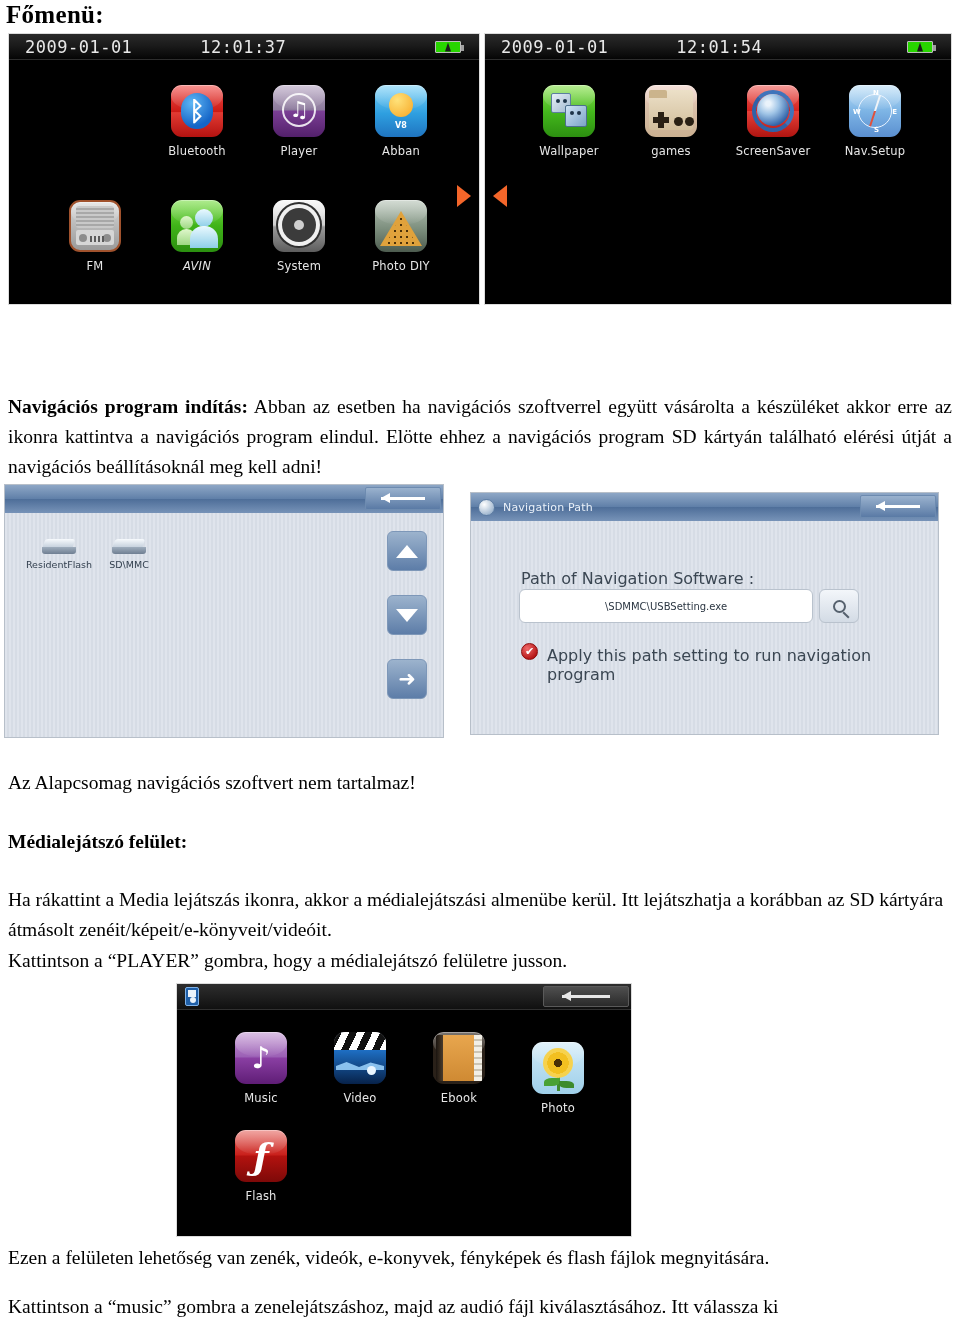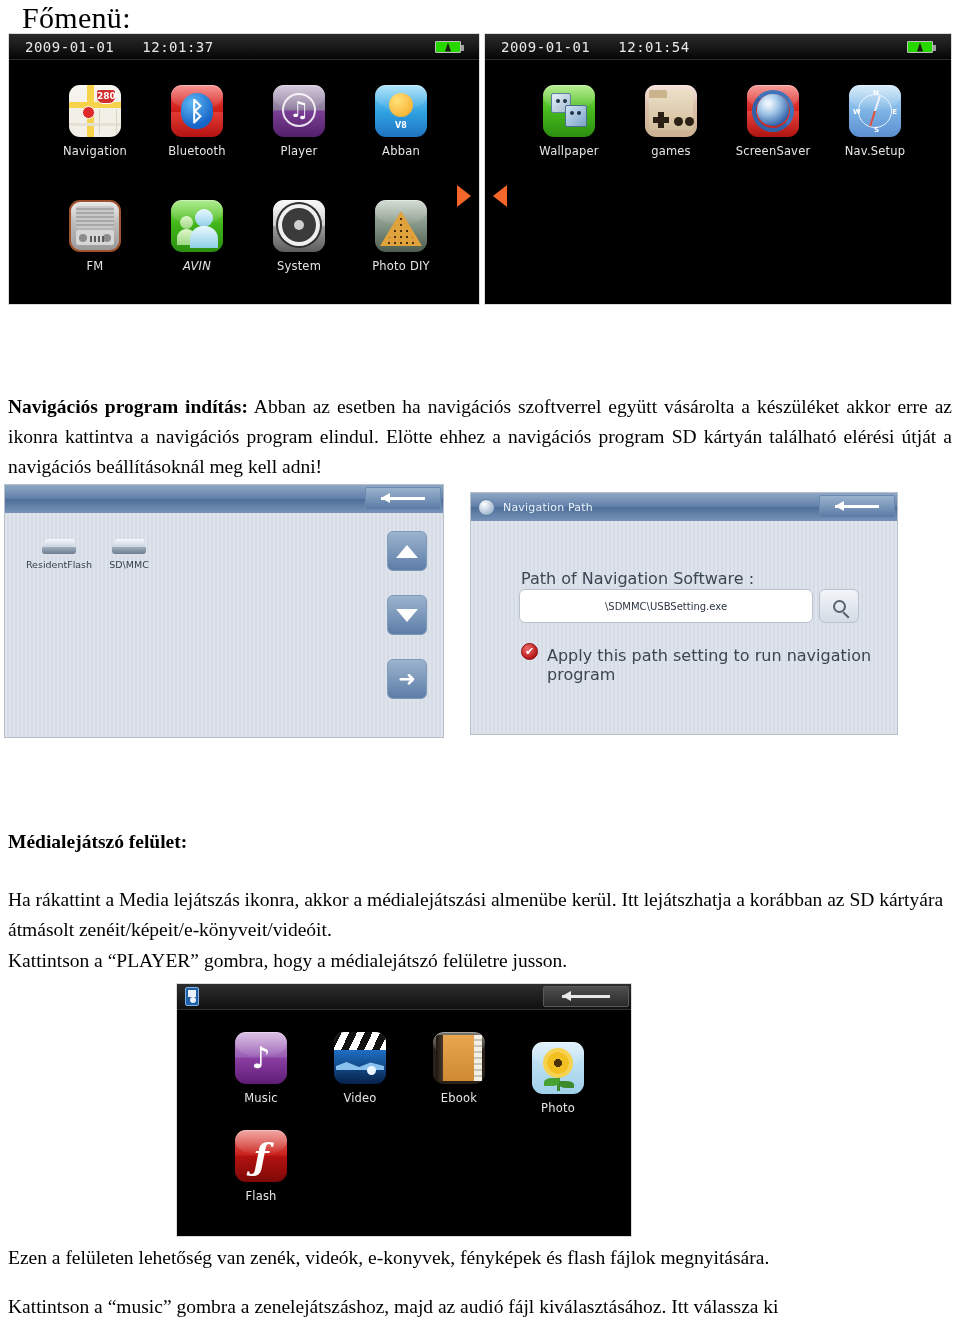--- a/index.html
+++ b/index.html
@@ -10,22 +10,22 @@
     font-family: "Liberation Serif", "DejaVu Serif", serif;
     color: #000;
     overflow: hidden;
     position: relative;
   }
 
   .page { position:relative; width:960px; height:1323px; }
 
   
   .doc-title {
-    position:absolute; left:22px; top:1px;
-    font-size:30px; font-weight:normal; letter-spacing:.3px;
+    position:absolute; left:6px; top:1px;
+    font-size:25px; font-weight:bold; letter-spacing:.3px;
     font-family:"Liberation Serif","DejaVu Serif",serif;
   }
   .para {
     position:absolute;
     font-size:19.5px; line-height:30px;
     text-align:justify;
     font-family:"Liberation Serif","DejaVu Serif",serif;
   }
   .para b { font-weight:bold; }
 
@@ -35,22 +35,22 @@
     background:#000;
     border:1px solid #dcdcdc;
     overflow:hidden;
   }
   .statusbar {
     position:absolute; left:0; right:0; top:0; height:26px;
     background: linear-gradient(180deg,#2a2a2a 0%, #1b1b1b 45%, #050505 100%);
     border-bottom:1px solid #2d2d2d;
     color:#e8e8e8;
     font-family:"DejaVu Sans Mono","Liberation Mono",monospace;
-    font-size:14px;
-    display:flex; align-items:center;
+    font-size:17px;
+    display:flex; align-items:center;gap:40px;
   }
   .sb-date { margin-left:16px; letter-spacing:.5px; }
   .sb-time { margin-left:28px; letter-spacing:.5px; }
   .battery {
     position:absolute; right:18px; top:7px;
     width:26px; height:12px;
     background:#28d600;
     border:1px solid #bdbdbd;
     border-radius:1px;
   }
@@ -284,31 +284,20 @@
   <div class="device" style="left:8px; top:33px; width:472px; height:272px;">
     <div class="statusbar">
       <span class="sb-date">2009-01-01</span>
       <span class="sb-time">12:01:37</span>
       <span class="battery">
           <span class="bolt"></span>
         </span>
     </div>
     <div class="grid">
 
-      <div class="cell" style="left:38px; top:25px;">
-        <div class="ico ic-nav">
-          <div class="road-v"></div>
-            <div class="road-h"></div>
-            <div class="road-h2"></div>
-          <div class="grid-l"></div>
-          <div class="shield">280</div>
-          <div class="pin"></div>
-        </div>
-        <div class="lbl">Navigation</div>
-      </div>
 
       <div class="cell" style="left:140px; top:25px;">
         <div class="ico ic-bt">
           <div class="disc"></div>
             <div class="glyph">ᛒ</div>
         </div>
         <div class="lbl">Bluetooth</div>
       </div>
 
       <div class="cell" style="left:242px; top:25px;">
@@ -455,21 +444,21 @@
       </div>
       <div class="sq-btn" style="right:16px; top:82px;">
         <span class="tri-dn"></span>
       </div>
       <div class="sq-btn" style="right:16px; top:146px;">
         <span class="arr-fw">➜</span>
       </div>
     </div>
   </div>
 
-  <div class="ce" style="left:470px; top:492px; width:428px; height:243px;">
+  <div class="ce" style="left:470px; top:492px; width:469px; height:243px;">
     <div class="ce-title">
       <span class="ce-ticon"></span>
       <span class="tt">Navigation Path</span>
       <span class="ce-back">
           <span class="bk"></span>
         </span>
     </div>
     <div class="ce-body">
       <div class="ce-label" style="left:50px; top:48px;">Path of Navigation Software :</div>
       <div class="ce-input" style="left:48px; top:68px; width:294px; height:34px;">
@@ -478,20 +467,21 @@
       <div class="ce-search" style="left:348px; top:68px; width:40px; height:34px;">
         <span class="mag"></span>
       </div>
       <div class="ce-check" style="left:50px; top:122px;">
         <span>✔</span>
       </div>
       <div class="ce-label" style="left:76px; top:125px;">Apply this path setting to run navigation program</div>
     </div>
   </div>
 
+  <div class="para" style="left:8px; top:768px; width:944px;">Az Alapcsomag navigációs szoftvert nem tartalmaz!</div>
 
   <div class="para" style="left:8px; top:827px; width:944px; font-weight:bold;">Médialejátszó felület:</div>
 
   <div class="para" style="left:8px; top:946px; width:944px; text-align:left;">Kattintson a “PLAYER” gombra, hogy a médialejátszó felületre jusson.</div>
 
   <div class="para" style="left:8px; top:885px; width:944px; text-align:left;">Ha rákattint a Media lejátszás ikonra, akkor a médialejátszási almenübe kerül. Itt lejátszhatja a korábban az SD kártyára átmásolt zenéit/képeit/e-könyveit/videóit.</div>
 
   <div class="device" style="left:176px; top:983px; width:456px; height:254px;">
     <div class="mp-bar">
       <span class="mp-ic"></span>

